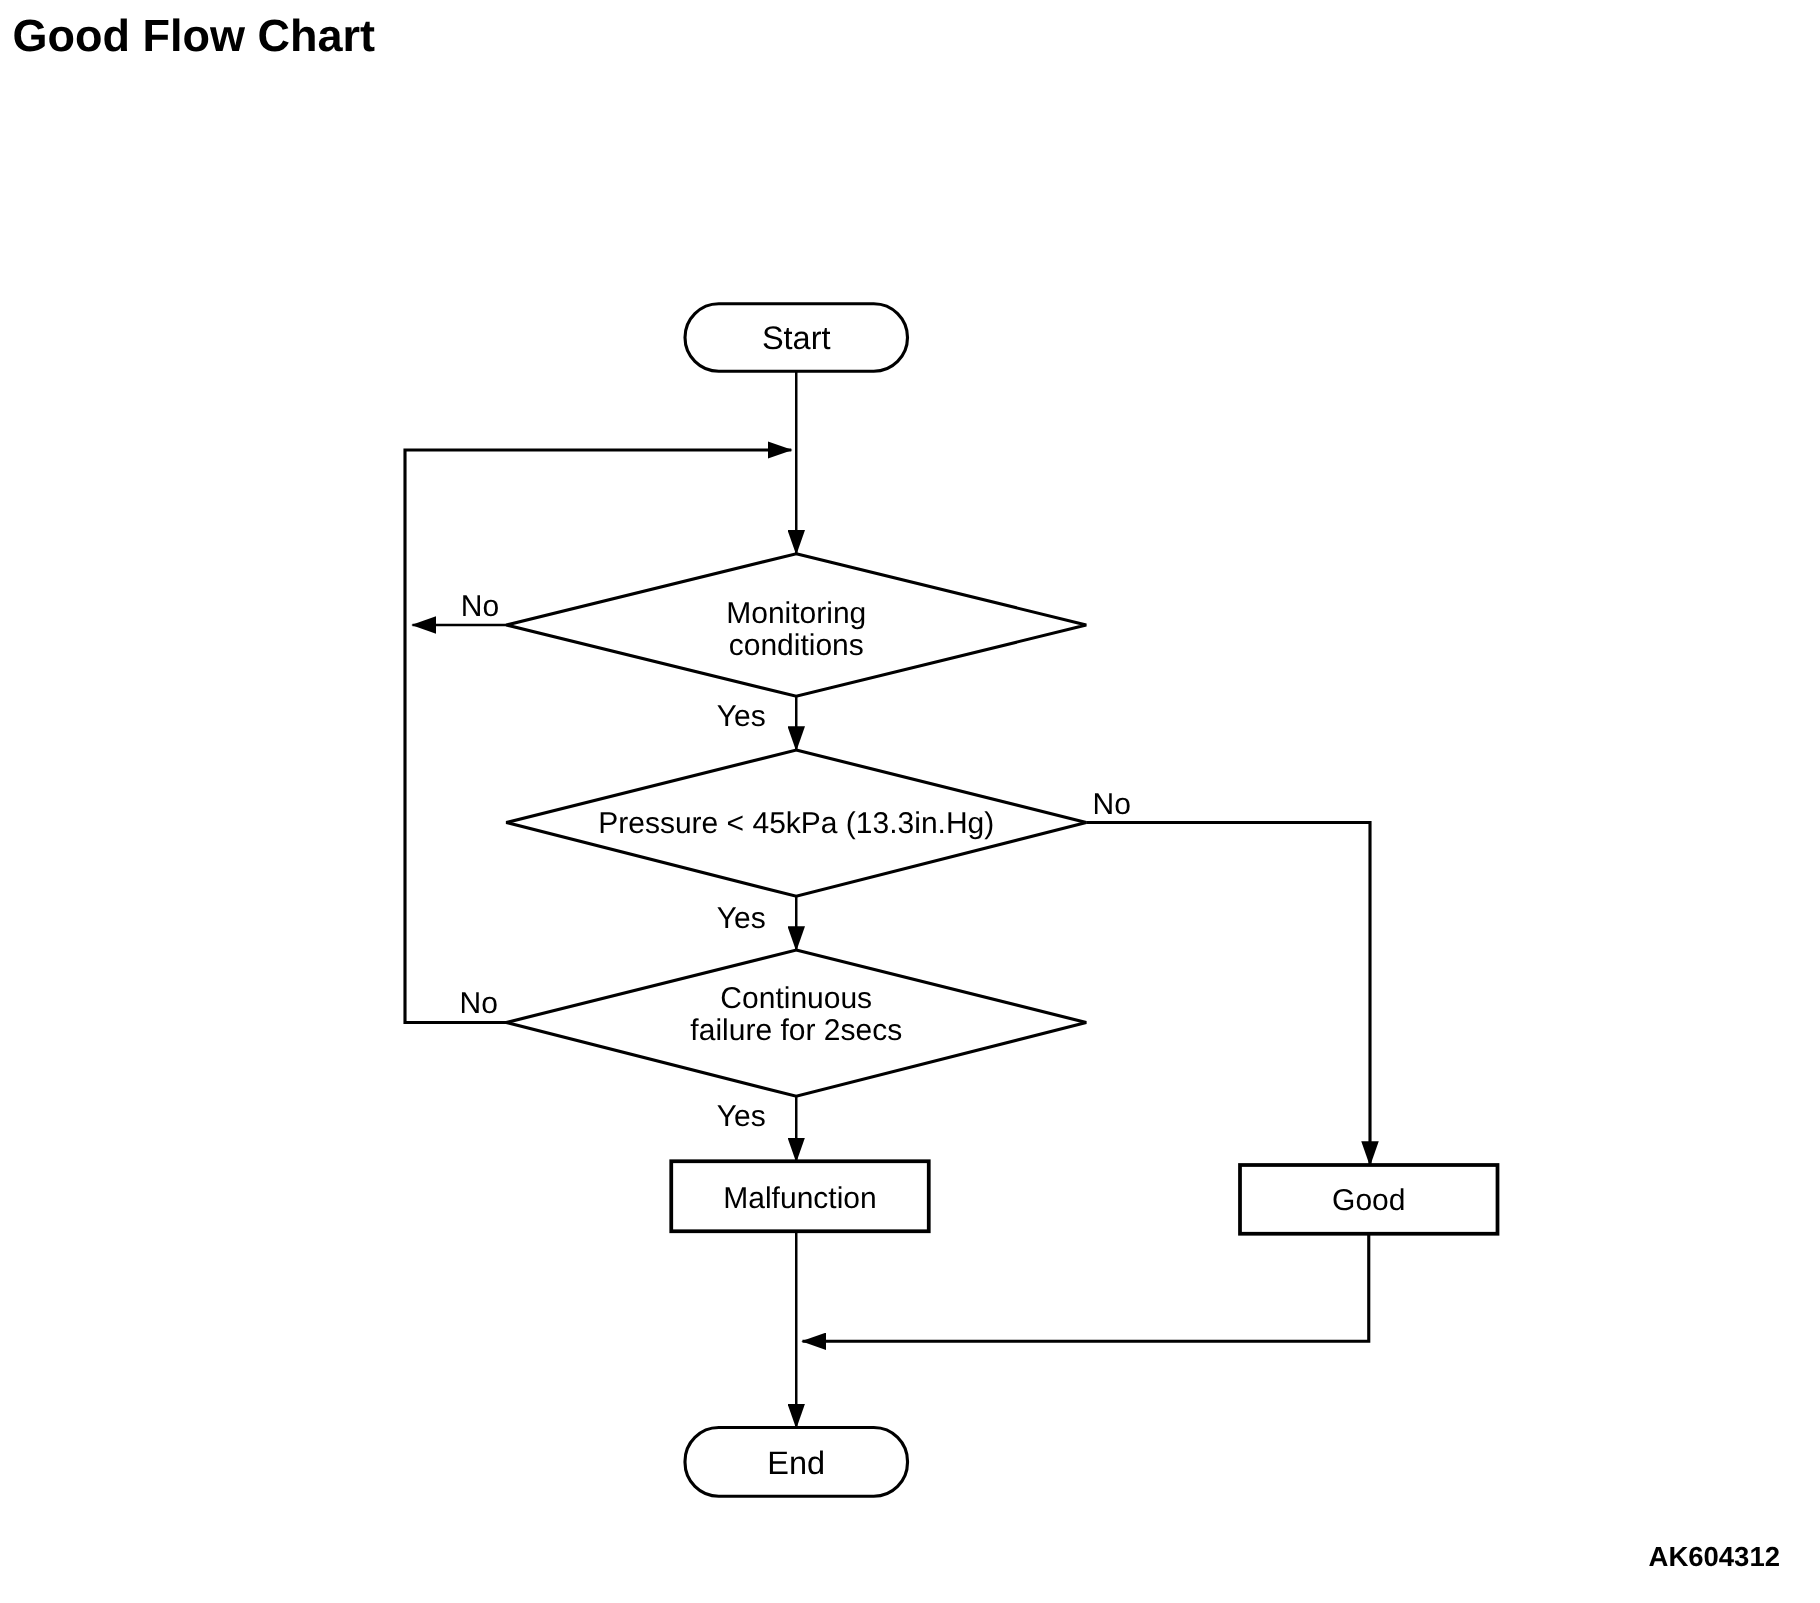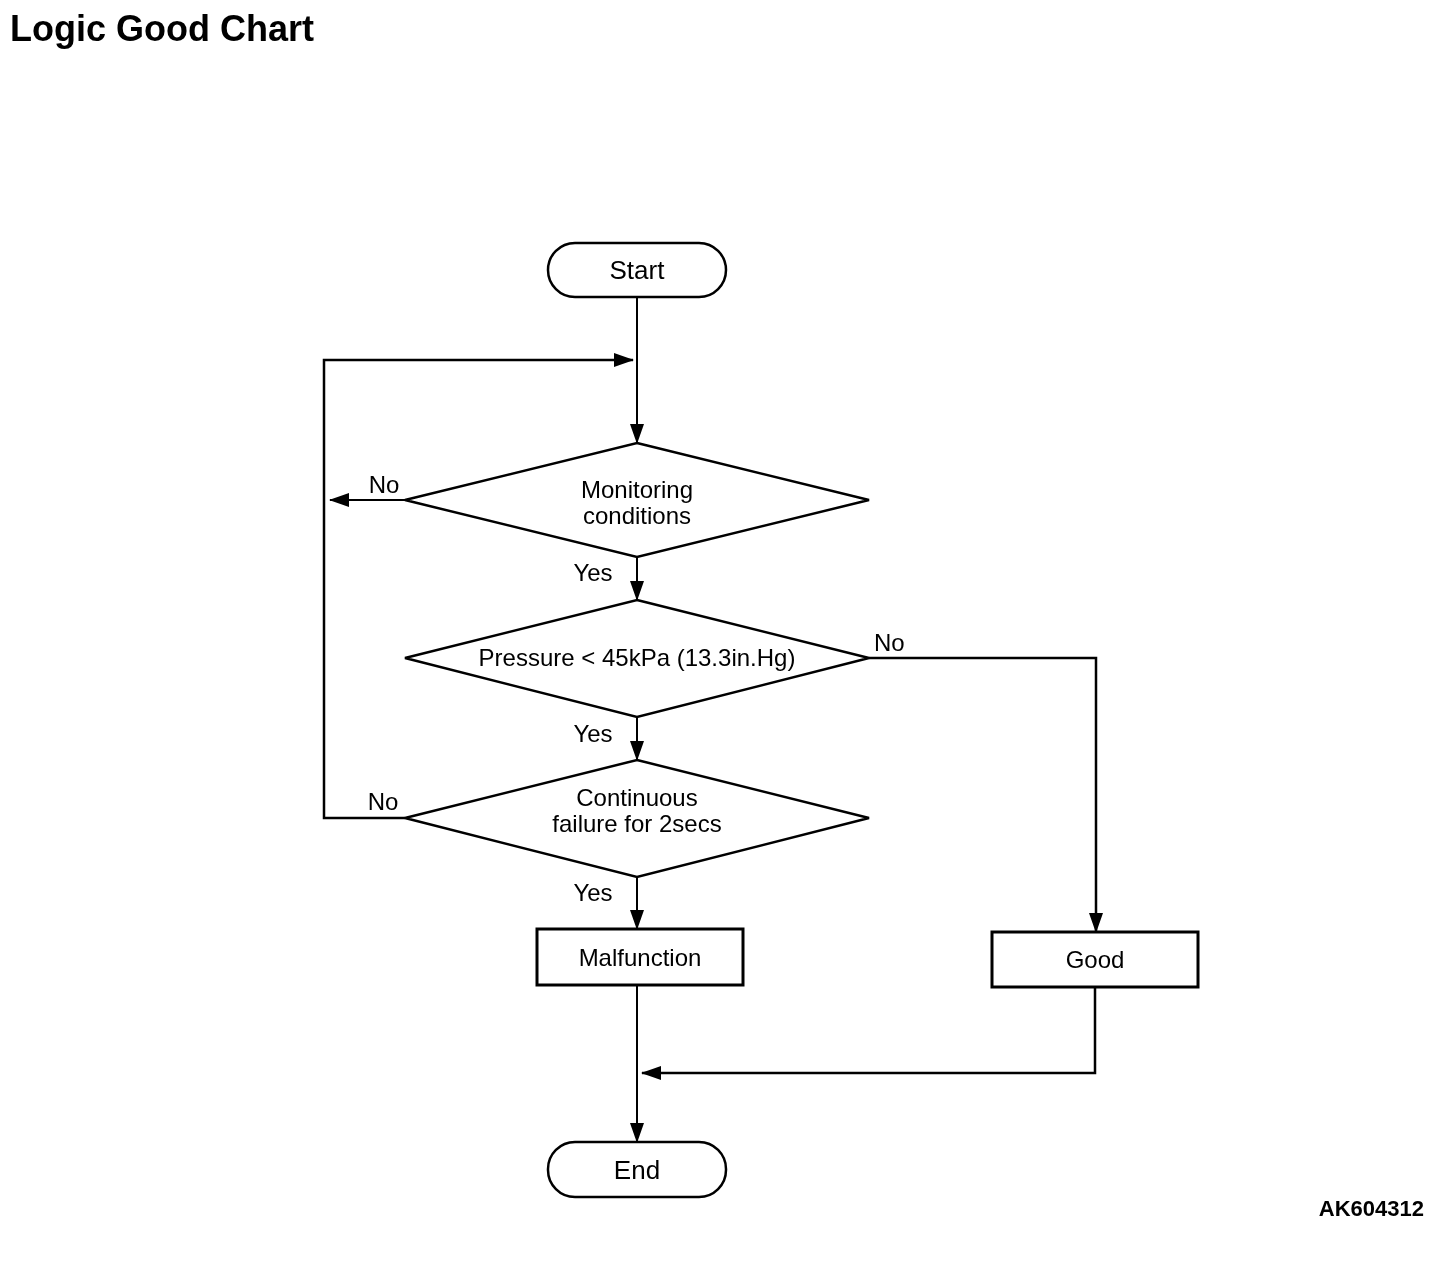--- a/index.html
+++ b/index.html
@@ -19,21 +19,21 @@
     position: absolute;
     left: 10px;
     top: 8px;
     font-size: 36px;
     font-weight: bold;
     letter-spacing: 0px;
     white-space: nowrap;
   }
   .figure-code {
     position: absolute;
-    top: 1196px;
+    top: 1233px;
     right: 32px;
     font-size: 22px;
     font-weight: bold;
     white-space: nowrap;
   }
   svg.flow {
     position: absolute;
     left: 0;
     top: 0;
   }
@@ -61,21 +61,21 @@
     stroke: #000000;
   }
   .connector {
     fill: none;
     stroke: #000000;
   }
 </style>
 </head>
 <body>
 
-<div class="page-title">Logic Good Chart</div>
+<div class="page-title">Good Flow Chart</div>
 
 <svg class="flow" width="1456" height="1282" viewBox="0 0 1456 1282">
   <defs>
     <marker id="ah" viewBox="0 0 20 14" refX="19" refY="7" markerWidth="20" markerHeight="14" orient="auto" markerUnits="userSpaceOnUse">
       <path d="M0,0 L20,7 L0,14 Z" fill="#000000"></path>
     </marker>
   </defs>
 
   <path class="connector" stroke-width="2" d="M637,297 V443" marker-end="url(#ah)"></path>
   <path class="connector" stroke-width="2.5" d="M405,818 H324 V360 H633" marker-end="url(#ah)"></path>

